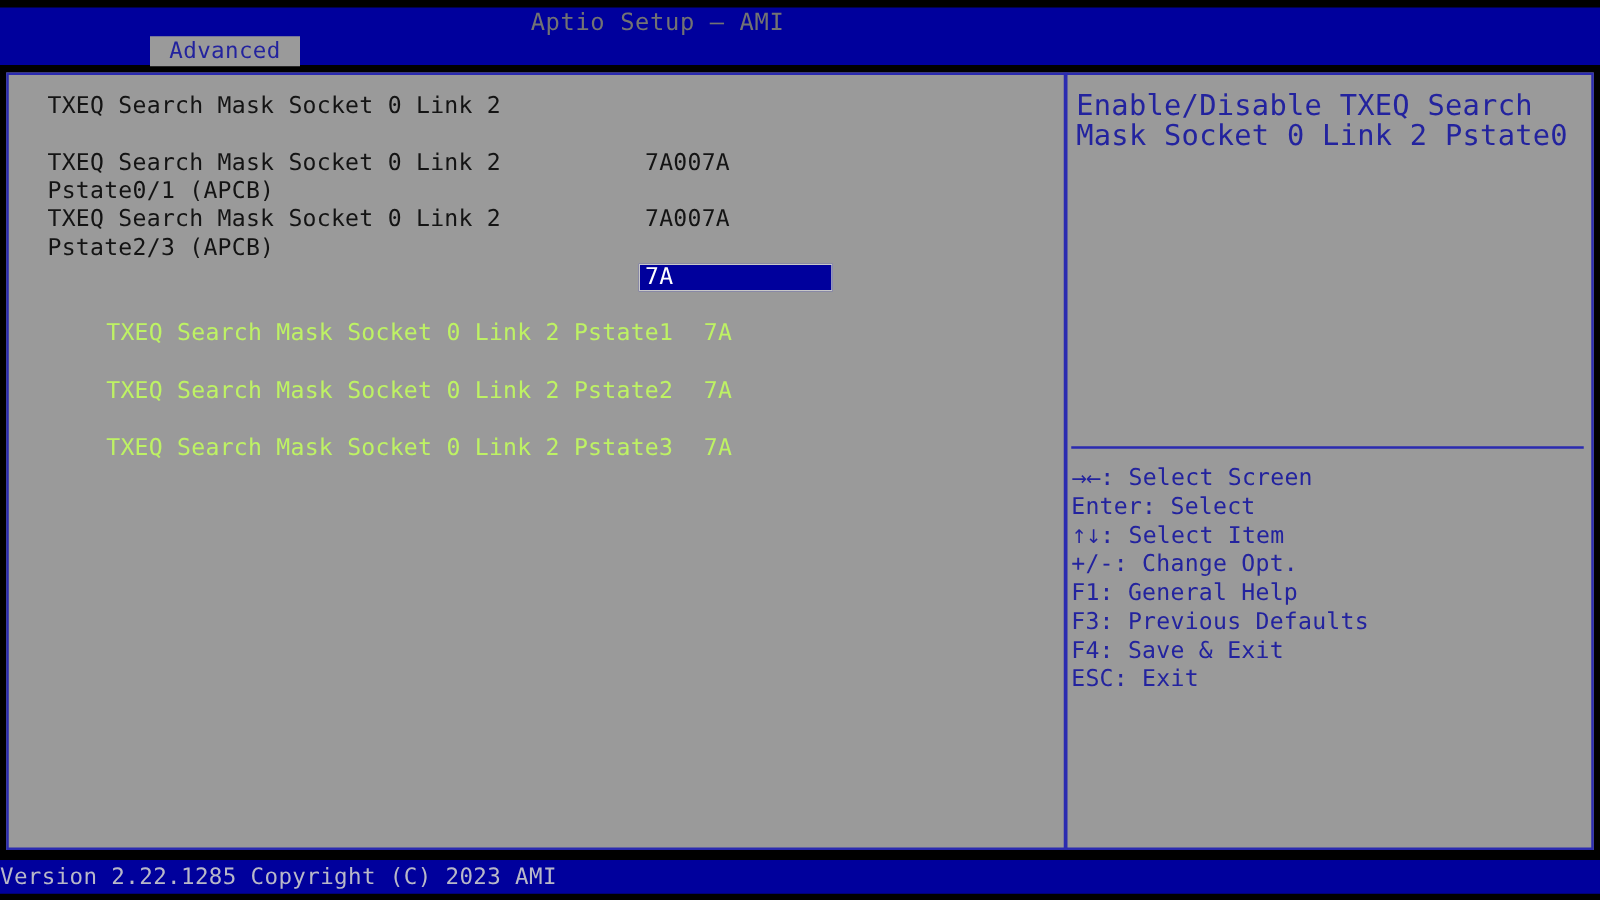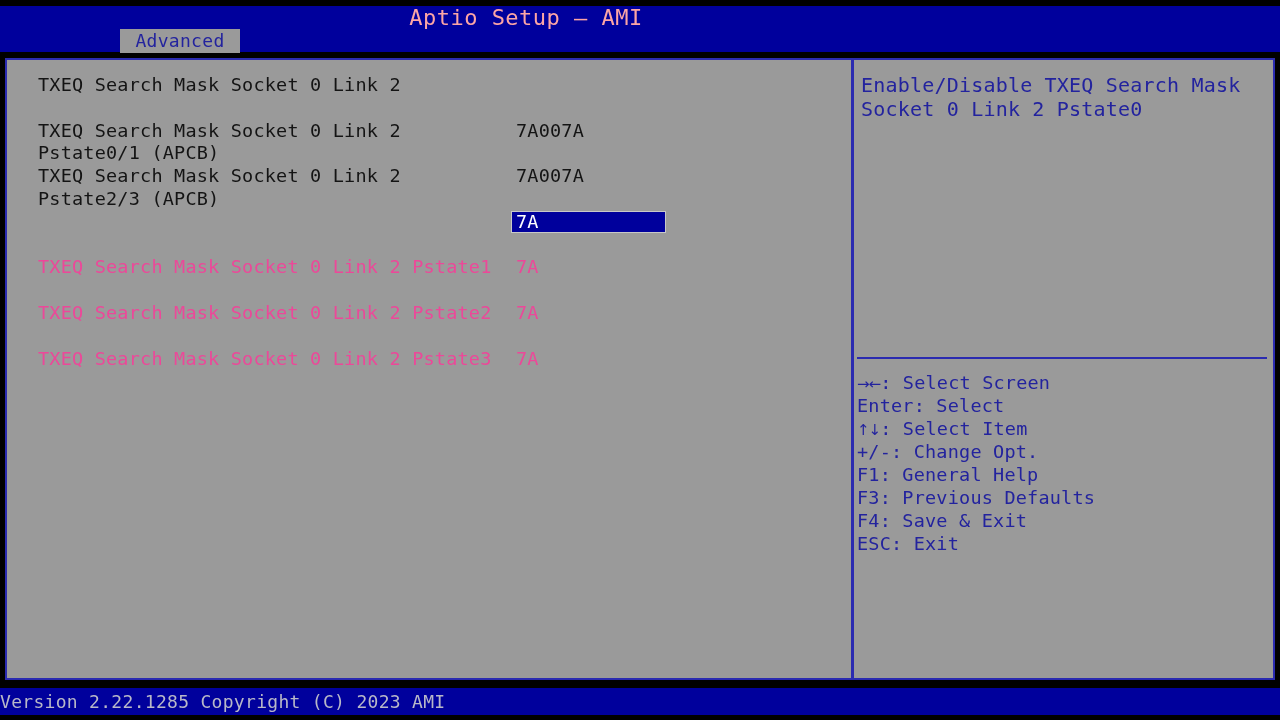--- a/index.html
+++ b/index.html
@@ -31,22 +31,22 @@
     height: 46px;
     background: #00009c;
   }
   .header-title {
     position: absolute;
     left: 0;
     top: 6px;
     width: 1052px;
     height: 24px;
     text-align: center;
-    color: #fca5a5;
-    font-size: 22px;
+    color: #737373;
+    font-size: 19px;
     line-height: 24px;
     letter-spacing: 0.5px;
     white-space: pre;
   }
   .tab {
     position: absolute;
     left: 120px;
     top: 29px;
     width: 120px;
     height: 24px;
@@ -108,21 +108,21 @@
     left: 506px;
     top: 0;
     white-space: pre;
     padding: 0 5px;
   }
   
   .row.heading .label { color: #141414; }
   .row.readonly .label,
   .row.readonly .value { color: #141414; }
   .row.normal .label,
-  .row.normal .value { color: #ec4899; }
+  .row.normal .value { color: #bef264; margin-left: 47px; }
   .row.selected .label { color: #ffffff; }
   .row.selected .value {
     color: #ffffff;
     background: #00009c;
     width: 155px;
     height: 22px;
     box-sizing: border-box;
     border: 1px solid #c8c8c8;
     line-height: 20px;
     padding: 0 4px;
@@ -133,21 +133,21 @@
     position: absolute;
     left: 854px;
     top: 58px;
     width: 421px;
     height: 622px;
     box-sizing: border-box;
     padding: 16px 10px 0 5px;
   }
   .help-text {
     color: #23239e;
-    font-size: 20px;
+    font-size: 23px;
     line-height: 23.5px;
     letter-spacing: 0.2px;
     white-space: pre-wrap;
     padding-left: 2px;
   }
   .divider-h {
     position: absolute;
     left: 857px;
     top: 357px;
     width: 410px;

